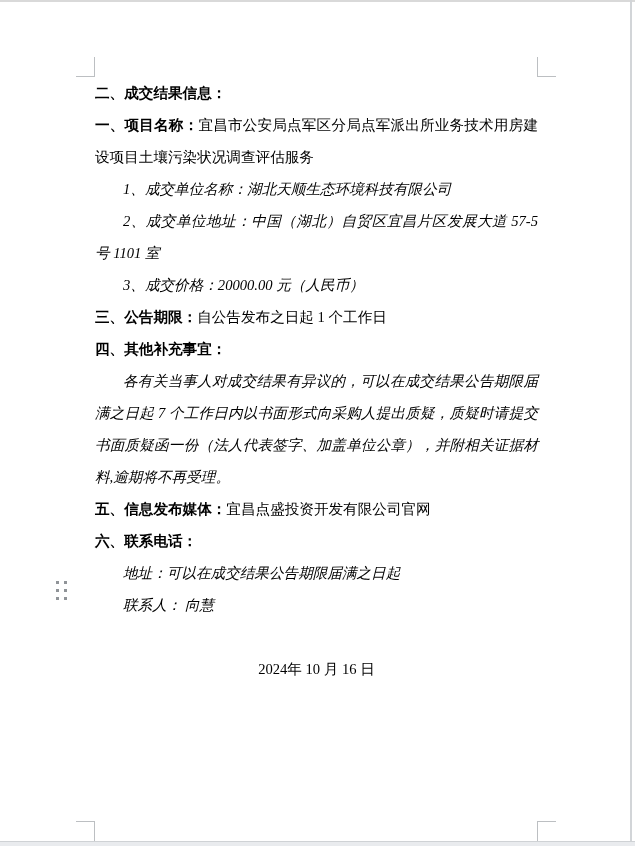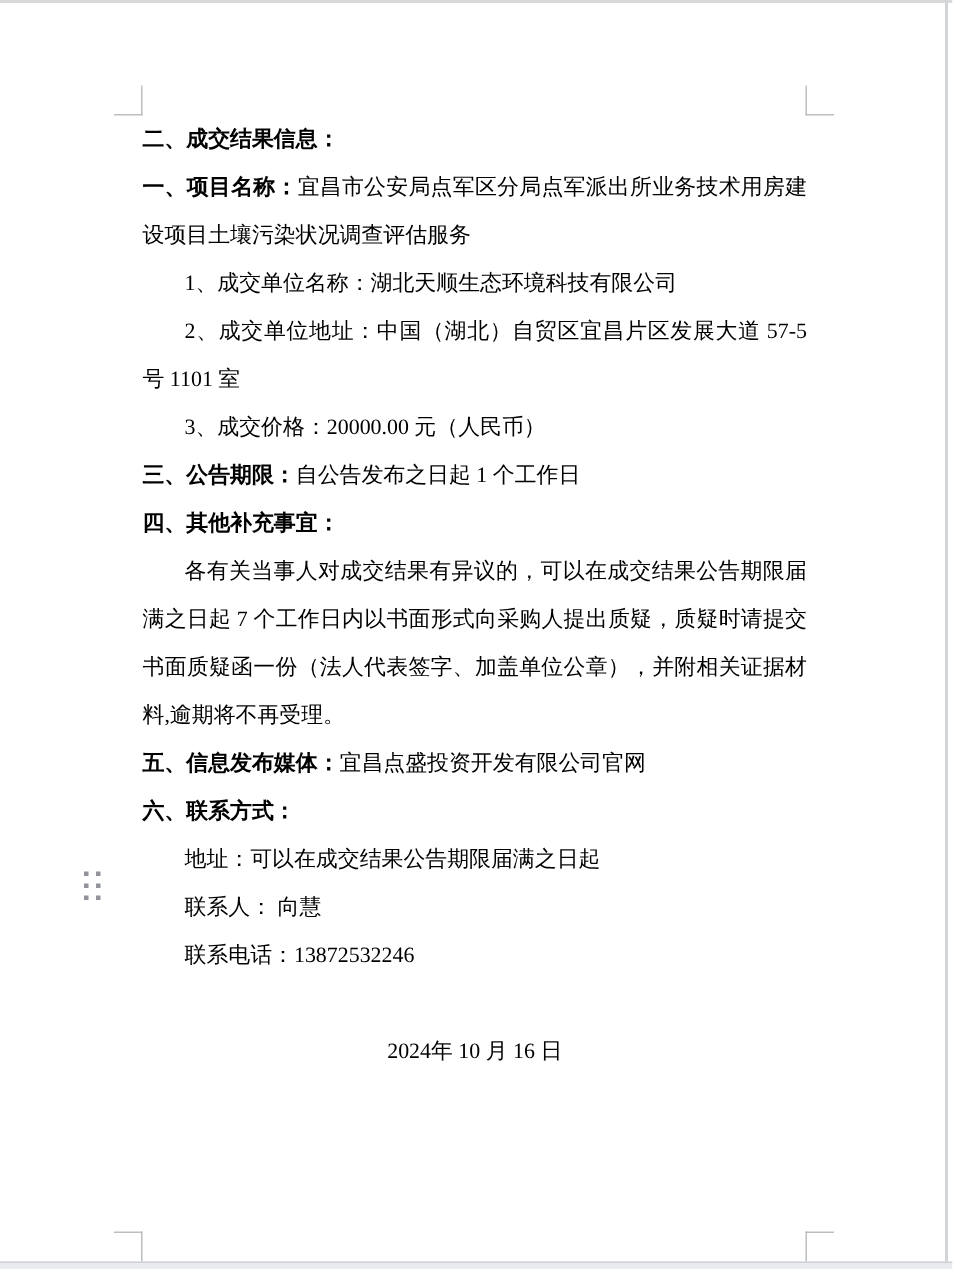--- a/index.html
+++ b/index.html
@@ -44,21 +44,21 @@
     position: absolute; left: 95px; top: 77px; width: 443px;
     font-size: 14.6px; line-height: 32px;
     letter-spacing: 0;
   }
   .title {
     font-size: 15.5px; font-weight: bold; text-align: center;
     line-height: 32px; margin: 0 0 25px 0;
   }
   .para { margin: 0; }
   .para b { font-weight: bold; }
-  .indent { text-indent: 28px; }
+  .indent { text-indent: 28px; font-style: italic; }
   .wrap { text-align: justify; }
   .date-line { margin-top: 32px; text-align: center; }
 </style>
 </head>
 <body>
 
 <div class="top-edge"></div>
 <div class="right-edge"></div>
 <div class="bottom-strip"></div>
 
@@ -109,33 +109,30 @@
 
   <p class="para indent wrap">
     <span>各有关当事人对成交结果有异议的，可以在成交结果公告期限届满之日起 7 个工作日内以书面形式向采购人提出质疑，质疑时请提交书面质疑函一份（法人代表签字、加盖单位公章），并附相关证据材料,逾期将不再受理。</span>
   </p>
 
   <p class="para">
     <b>五、信息发布媒体：</b><span>宜昌点盛投资开发有限公司官网</span>
   </p>
 
   <p class="para">
-    <b>六、联系方式：</b>
+    <b>六、联系电话：</b>
   </p>
 
 
   <p class="para indent">
     <span>地址：可以在成交结果公告期限届满之日起</span>
   </p>
 
   <p class="para indent">
     <span>联系人： 向慧</span>
   </p>
 
-  <p class="para indent">
-    <span>联系电话：13872532246</span>
-  </p>
 
   <p class="para date-line">
     <span>2024年 10 月 16 日</span>
   </p>
 
 </div>
 
 </body></html>

